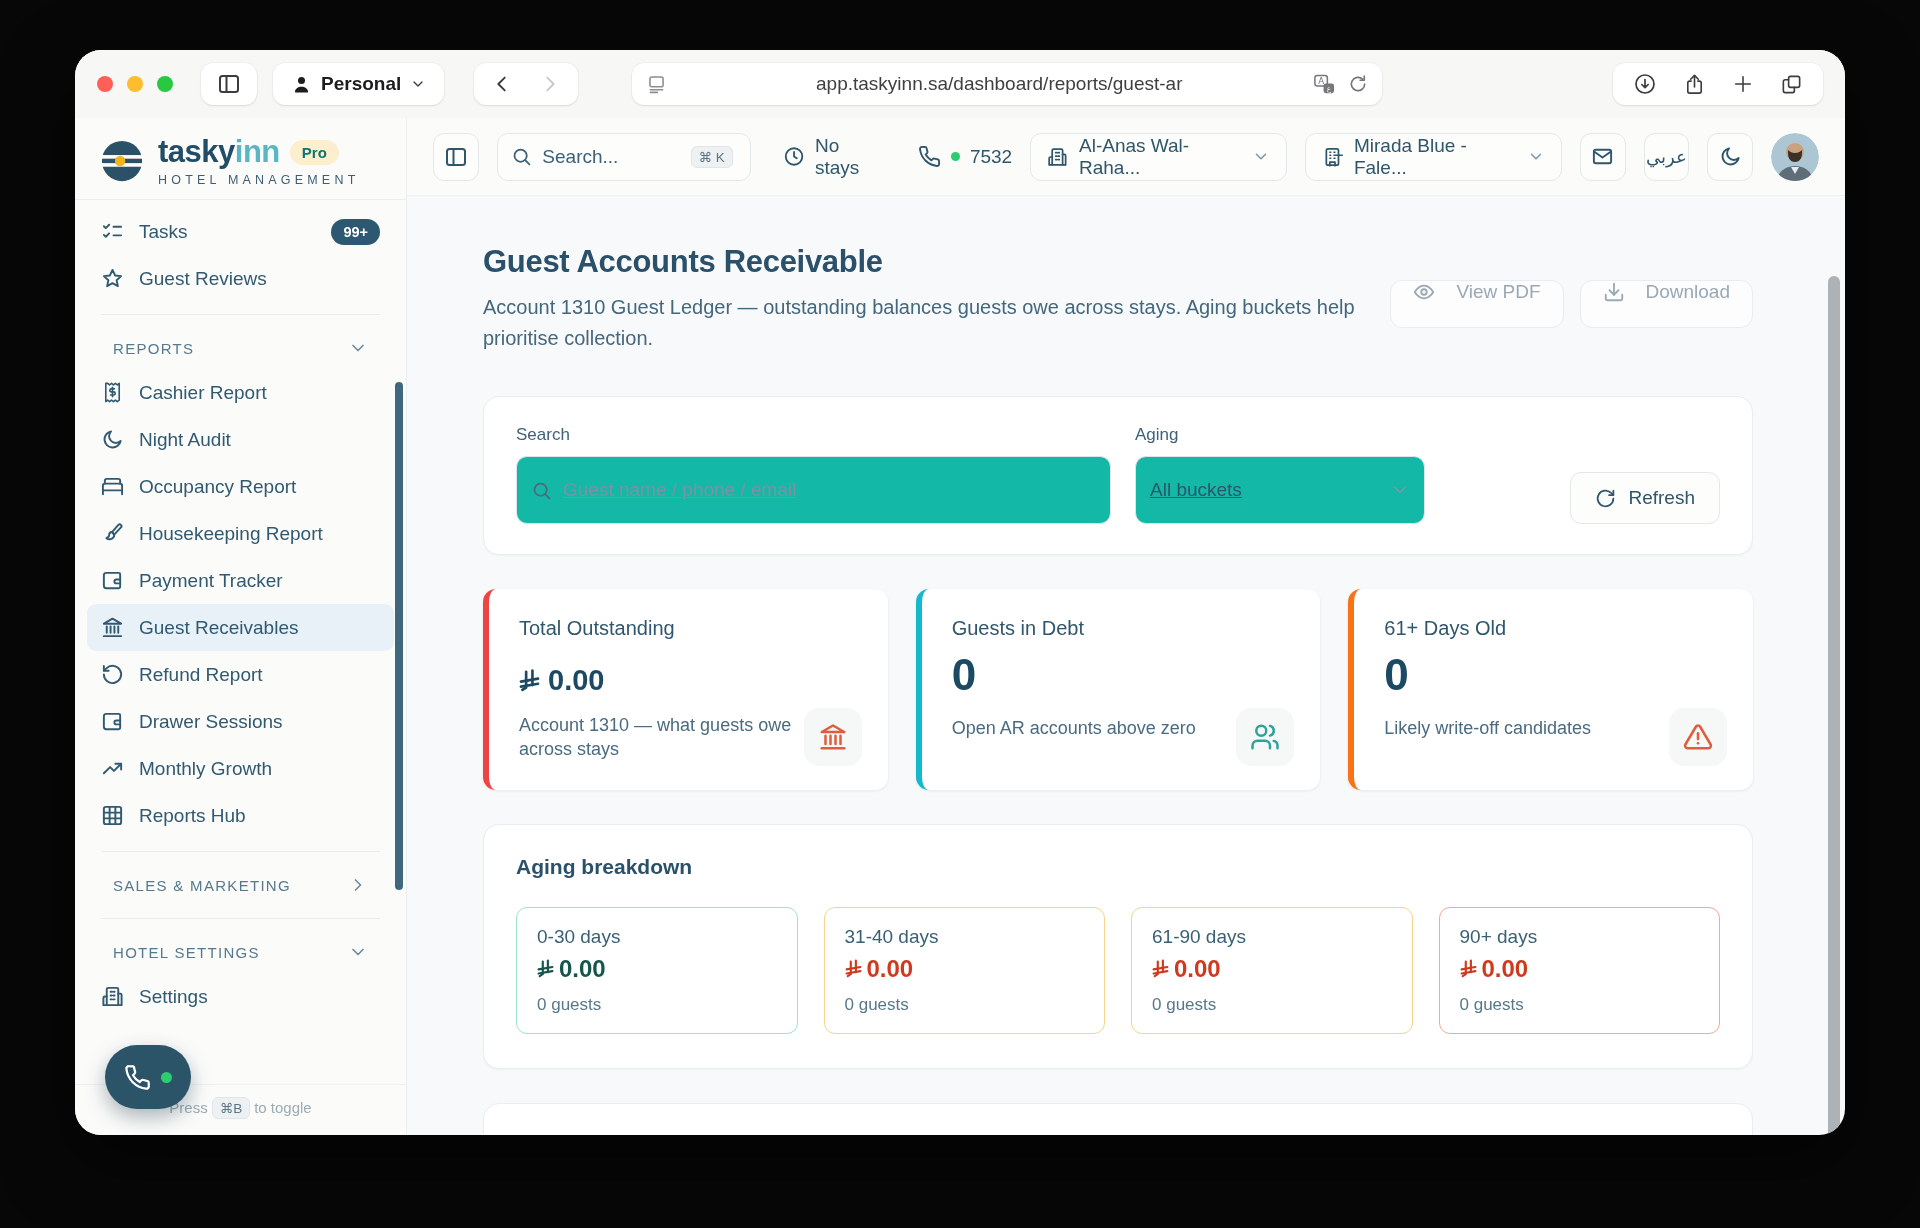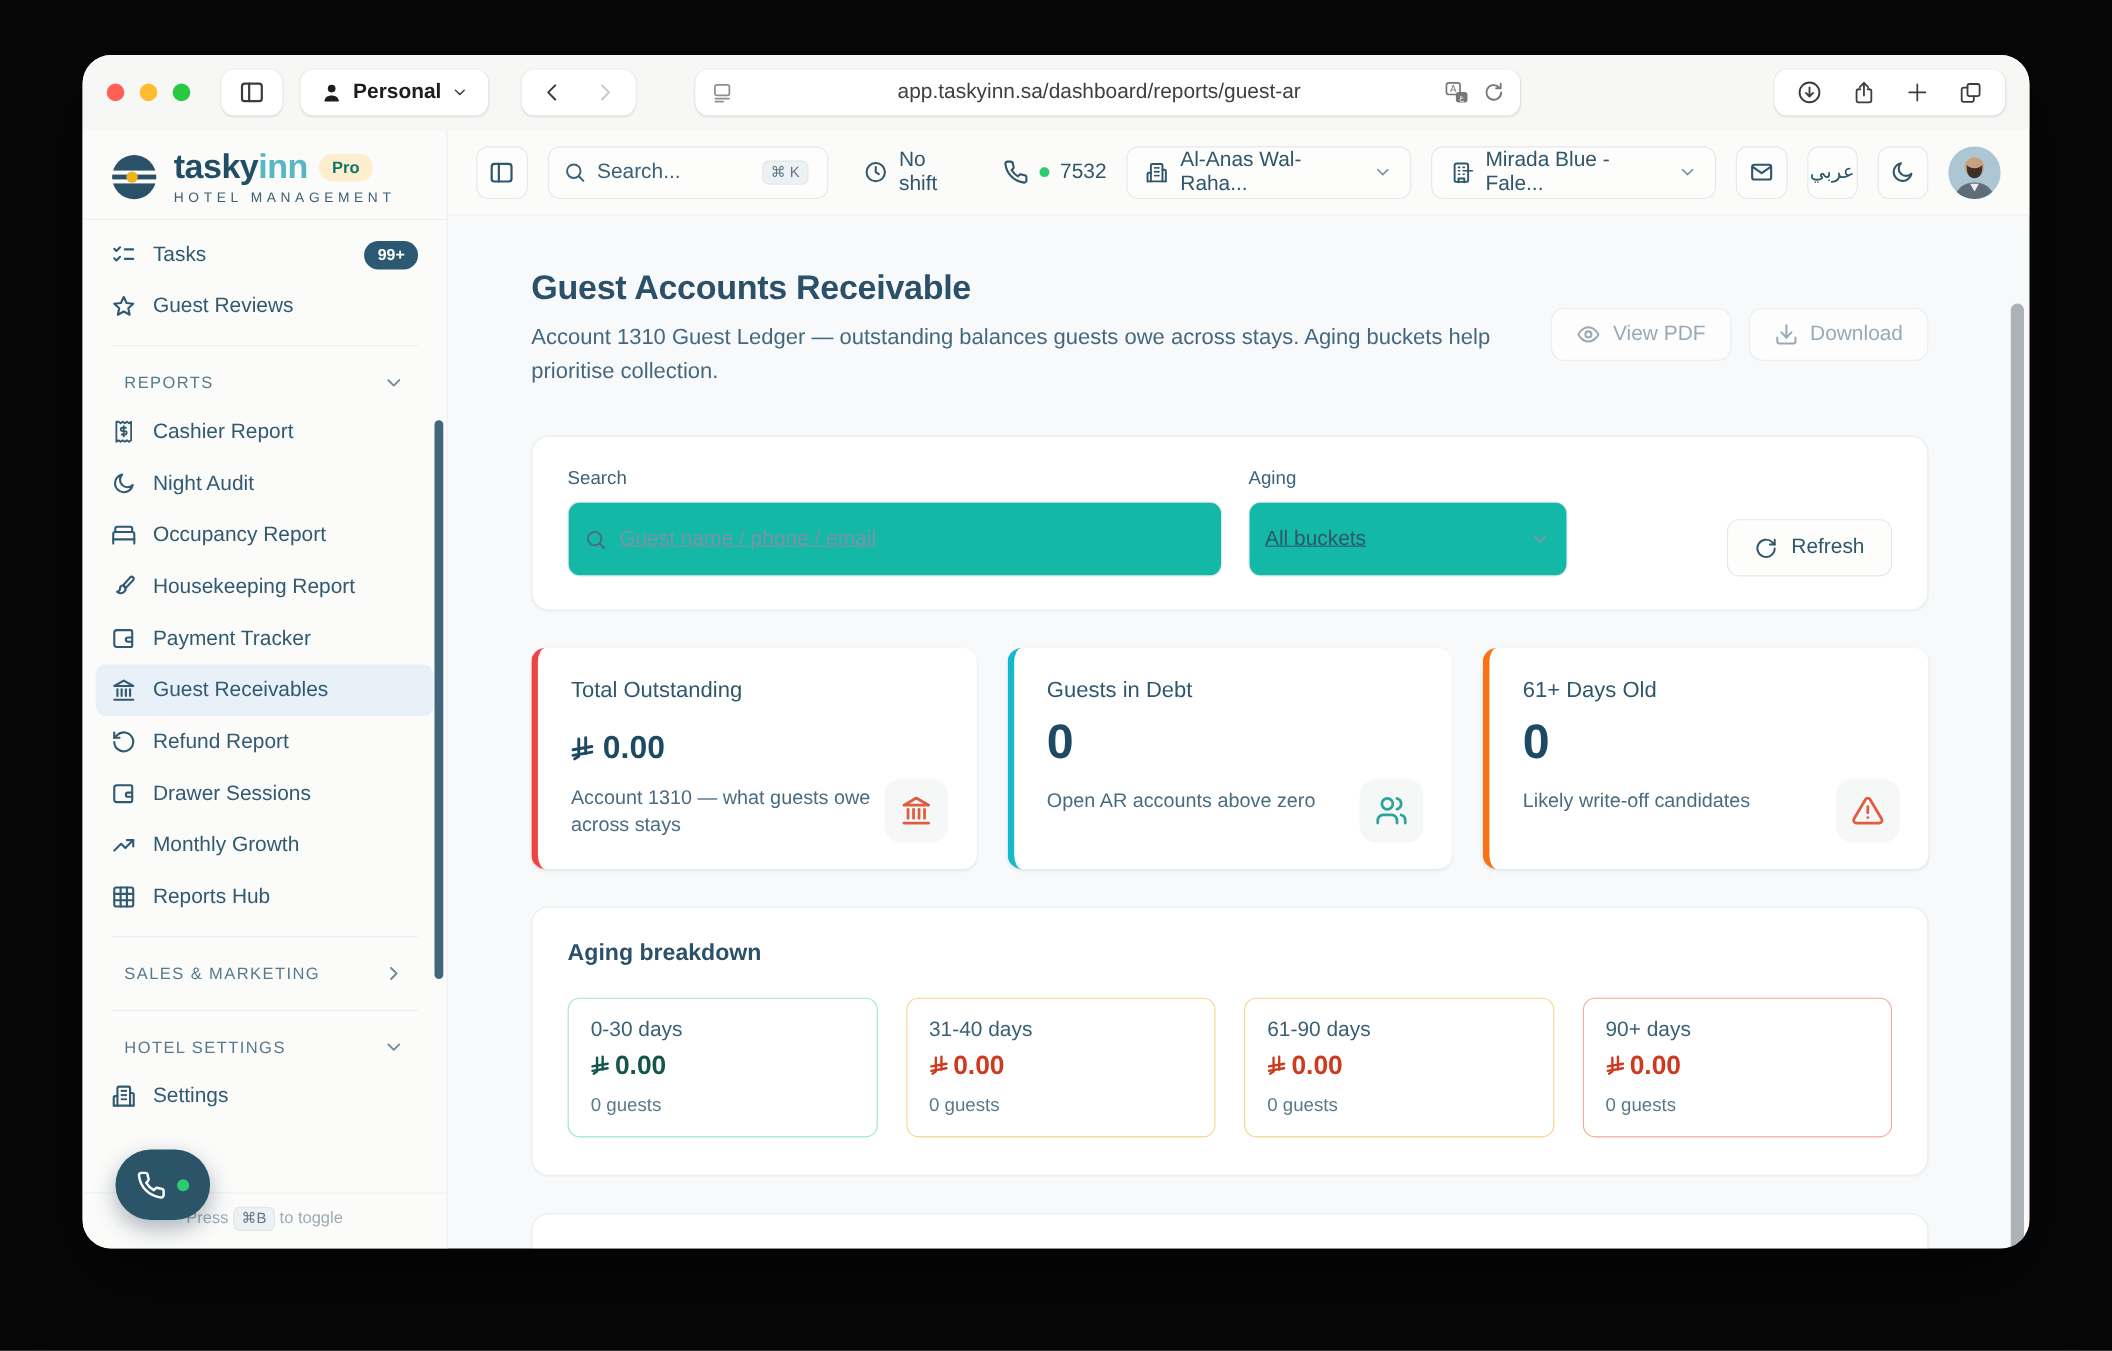--- a/index.html
+++ b/index.html
@@ -87,21 +87,21 @@
   .tsel .ic.chev { width:19px; height:19px; color:#7e97a7; }
   .right-group { margin-left:auto; display:flex; align-items:center; gap:18px; }
   .avatar { width:48px; height:48px; border-radius:50%; overflow:hidden; flex:0 0 auto; }
 
   .content { flex:1; padding:48px 92px 0 76px; overflow:hidden; }
   .page-head { display:flex; }
   .page-title { font-size:31px; font-weight:bold; color:#2a506a; letter-spacing:-0.3px; }
   .page-sub { margin-top:12px; font-size:20px; line-height:1.55; color:#45677d; max-width:940px; }
   .head-actions { margin-left:auto; display:flex; gap:16px; margin-top:36px; flex:0 0 auto; align-self:flex-start; }
   .ghost-btn { height:48px; padding:0 22px; background:#fdfdfd; border:1px solid #e9edef;
-               border-radius:12px; display:flex; align-items:center; gap:11px;
+               border-radius:12px; display:flex; gap:21px;
                color:#9aa9b6; font-size:19px; }
   .ghost-btn .ic { width:22px; height:22px; }
 
   .panel { background:#fff; border:1px solid #eaeef0; border-radius:16px;
            box-shadow:0 1px 2px rgba(16,42,60,.04); }
   .filter-panel { margin-top:42px; padding:28px 32px 30px 32px; display:flex; align-items:flex-end; gap:24px; }
   .fgroup { display:flex; flex-direction:column; }
   .fgroup.search { flex:0 0 595px; }
   .fgroup.aging { flex:0 0 290px; }
   .flabel { font-size:17px; color:#3f617a; margin-bottom:11px; }
@@ -526,21 +526,21 @@
           <svg class="ic" style="width:21px;height:21px">
               <use href="#i-search"></use>
             </svg>
           <span>Search...</span>
           <span class="kbd">⌘ K</span>
         </div>
         <div class="tstat">
           <svg class="ic">
               <use href="#i-clock"></use>
             </svg>
-          <span>No shift</span>
+          <span>No stays</span>
         </div>
         <div class="tstat">
           <svg class="ic">
               <use href="#i-phone"></use>
             </svg>
           <span class="dot" style="width:9px;height:9px"></span>
           <span>7532</span>
         </div>
         <div class="right-group">
           <div class="tbtn tsel">

